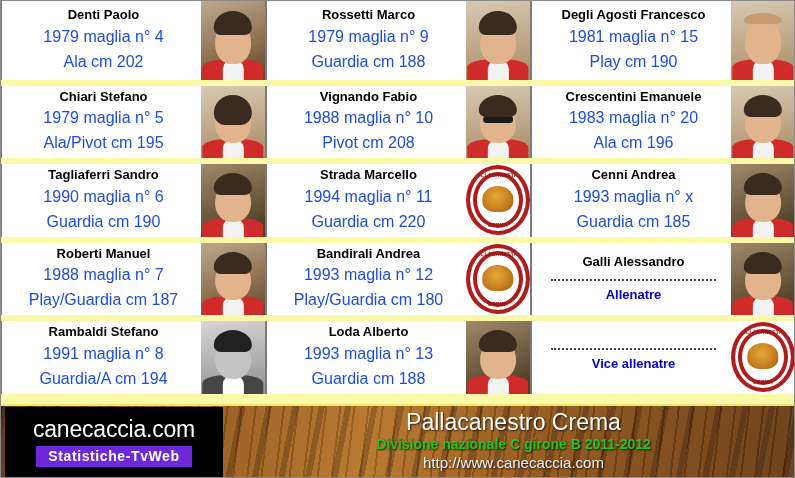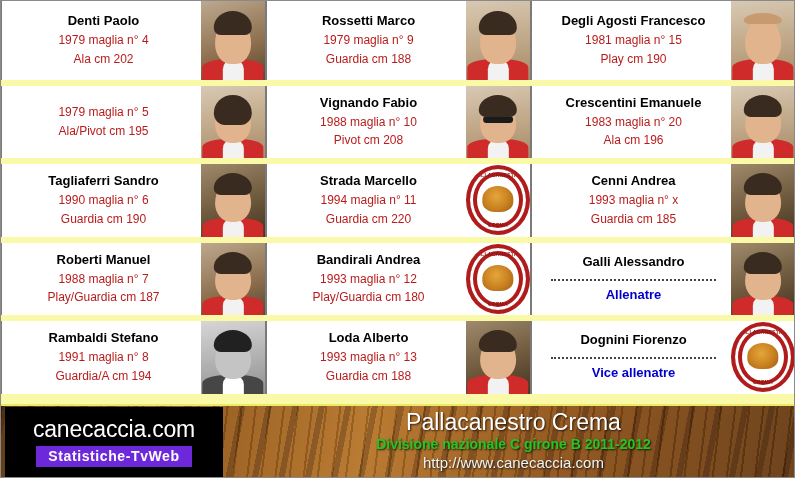--- a/index.html
+++ b/index.html
@@ -60,22 +60,22 @@
     text-align: center;
   }
   .p-name {
     font-size: 13px;
     font-weight: bold;
     color: #000000;
     line-height: 1.45;
     white-space: nowrap;
   }
   .p-line {
-    font-size: 12px;
-    color: #b91c1c;
+    font-size: 16px;
+    color: #1d4ed8;
     line-height: 1.55;
     white-space: nowrap;
   }
   .p-role {
     font-size: 13px;
     font-weight: bold;
     color: #0000cc;
     line-height: 1.55;
     white-space: nowrap;
   }
@@ -313,20 +313,21 @@
               <div class="torso"></div>
               <div class="head"></div>
               <div class="hair"></div>
             </div>
           </div>
         </div>
       </div>
       <div class="roster-row">
         <div class="player-card">
           <div class="card-text">
+            <div class="p-name">Chiari Stefano</div>
             <div class="p-line">1979 maglia n° 5</div>
             <div class="p-line">Ala/Pivot cm 195</div>
           </div>
           <div class="photo">
             <div class="portrait longhair">
               <div class="torso"></div>
               <div class="head"></div>
               <div class="hair"></div>
             </div>
           </div>
@@ -474,21 +475,20 @@
           <div class="photo">
             <div class="portrait shelf">
               <div class="torso"></div>
               <div class="head"></div>
               <div class="hair"></div>
             </div>
           </div>
         </div>
         <div class="player-card">
           <div class="card-text">
-            <div class="p-name">Dognini Fiorenzo</div>
             <div class="dotted-sep"></div>
             <div class="p-role">Vice allenatre</div>
           </div>
           <div class="photo">
             <div class="crest">
               <div class="ring">
                 <div class="top-txt">PALLACANESTRO</div>
                 <div class="bot-txt">CREMA</div>
               </div>
             </div>

